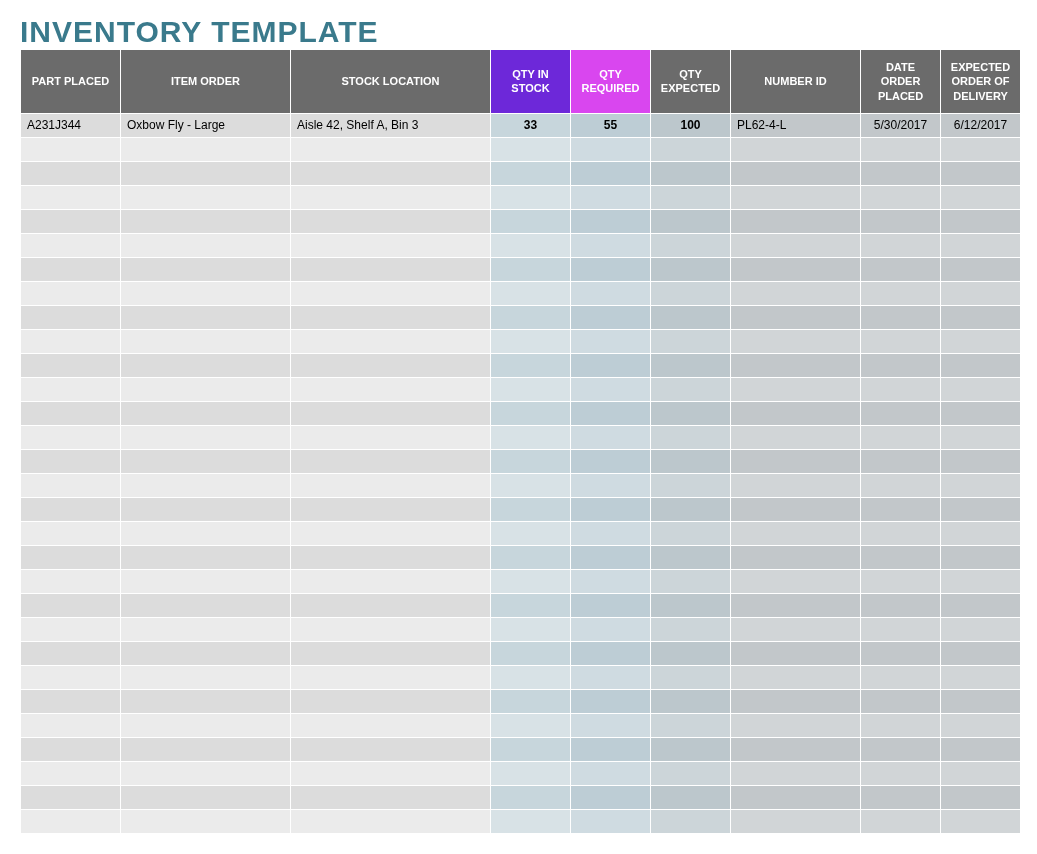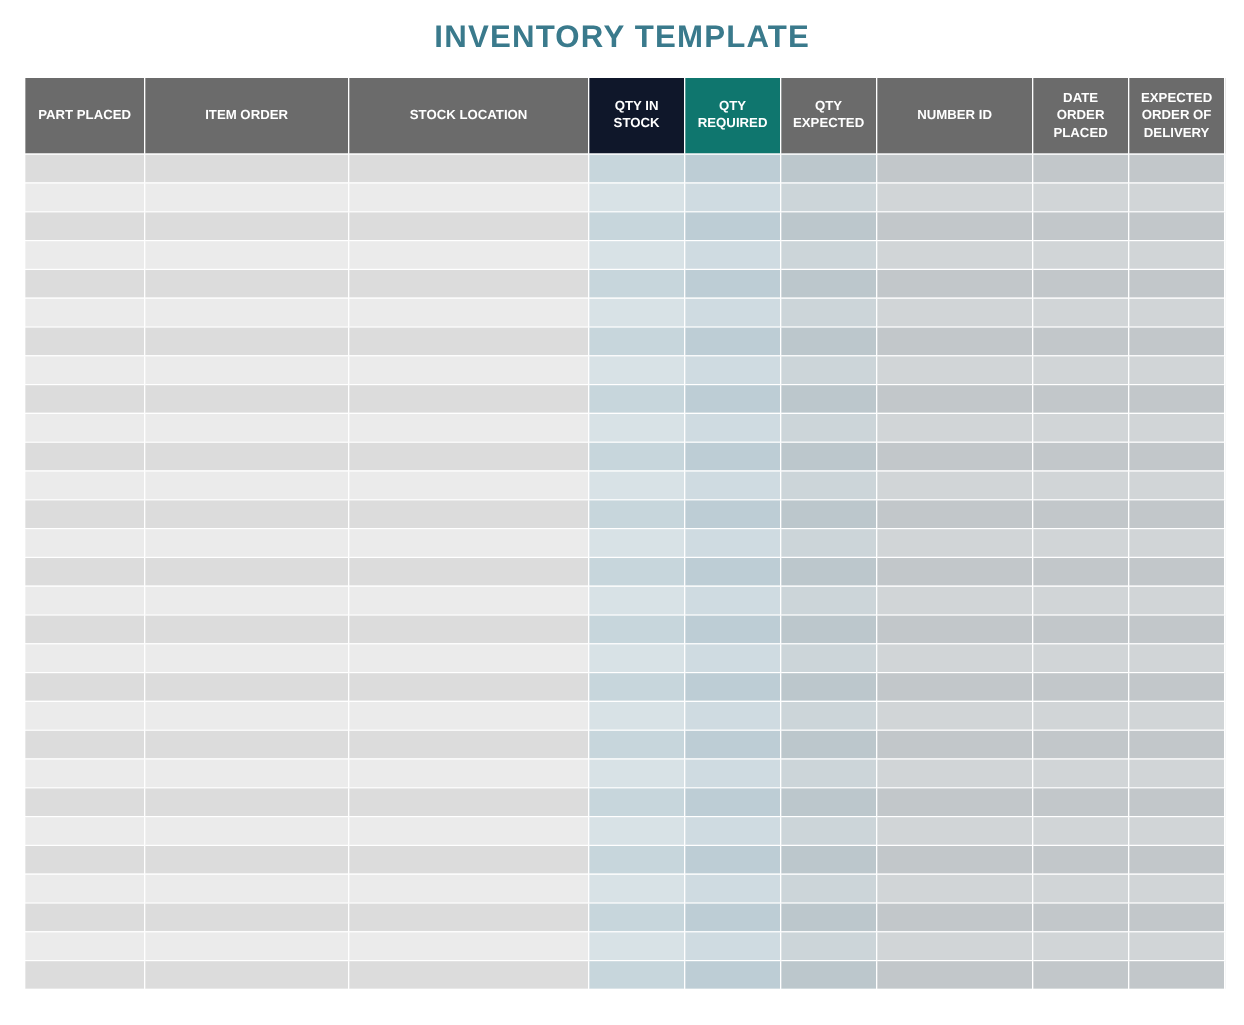--- a/index.html
+++ b/index.html
@@ -7,48 +7,46 @@
       margin: 0;
       padding: 0;
     }
     body {
       font-family: Arial, sans-serif;
       background: #ffffff;
       padding: 15px 20px;
     }
     .title {
       color: #3a7a8c;
-      font-size: 26px;
+      font-size: 30px;
       font-weight: bold;
       letter-spacing: 1px;
-      margin-bottom: 18px;
-      text-align: center;
     }
     table {
       border-collapse: collapse;
       width: 1000px;
       table-layout: fixed;
     }
     th {
       background: #6b6b6b;
       color: #ffffff;
       font-size: 11px;
       font-weight: bold;
       text-align: center;
       padding: 10px 4px;
       border: 1px solid #ffffff;
       height: 50px;
       vertical-align: middle;
       line-height: 1.3;
     }
     th.qty-stock-h {
-      background: #0f172a;
+      background: #6d28d9;
     }
     th.qty-req-h {
-      background: #0f766e;
+      background: #d946ef;
     }
     td {
       border: 1px solid #ffffff;
       height: 24px;
       font-size: 12px;
       padding: 2px 6px;
       background: #ebebeb;
     }
     tbody tr:nth-child(odd) td {
       background: #dcdcdc;
@@ -119,20 +117,31 @@
       <th class="qty-stock-h">QTY IN STOCK</th>
       <th class="qty-req-h">QTY REQUIRED</th>
       <th>QTY EXPECTED</th>
       <th>NUMBER ID</th>
       <th>DATE ORDER PLACED</th>
       <th>EXPECTED ORDER OF DELIVERY</th>
     </tr>
   </thead>
   <tbody id="tbody">
       <tr>
+        <td class="">A231J344</td>
+        <td class="">Oxbow Fly - Large</td>
+        <td class="">Aisle 42, Shelf A, Bin 3</td>
+        <td class="c-stock center bold">33</td>
+        <td class="c-req center bold">55</td>
+        <td class="c-ord center bold">100</td>
+        <td class="c-grey2">PL62-4-L</td>
+        <td class="c-grey2 center">5/30/2017</td>
+        <td class="c-grey2 center">6/12/2017</td>
+      </tr>
+      <tr>
         <td class=""></td>
         <td class=""></td>
         <td class=""></td>
         <td class="c-stock center bold"></td>
         <td class="c-req center bold"></td>
         <td class="c-ord center bold"></td>
         <td class="c-grey2"></td>
         <td class="c-grey2 center"></td>
         <td class="c-grey2 center"></td>
       </tr>

